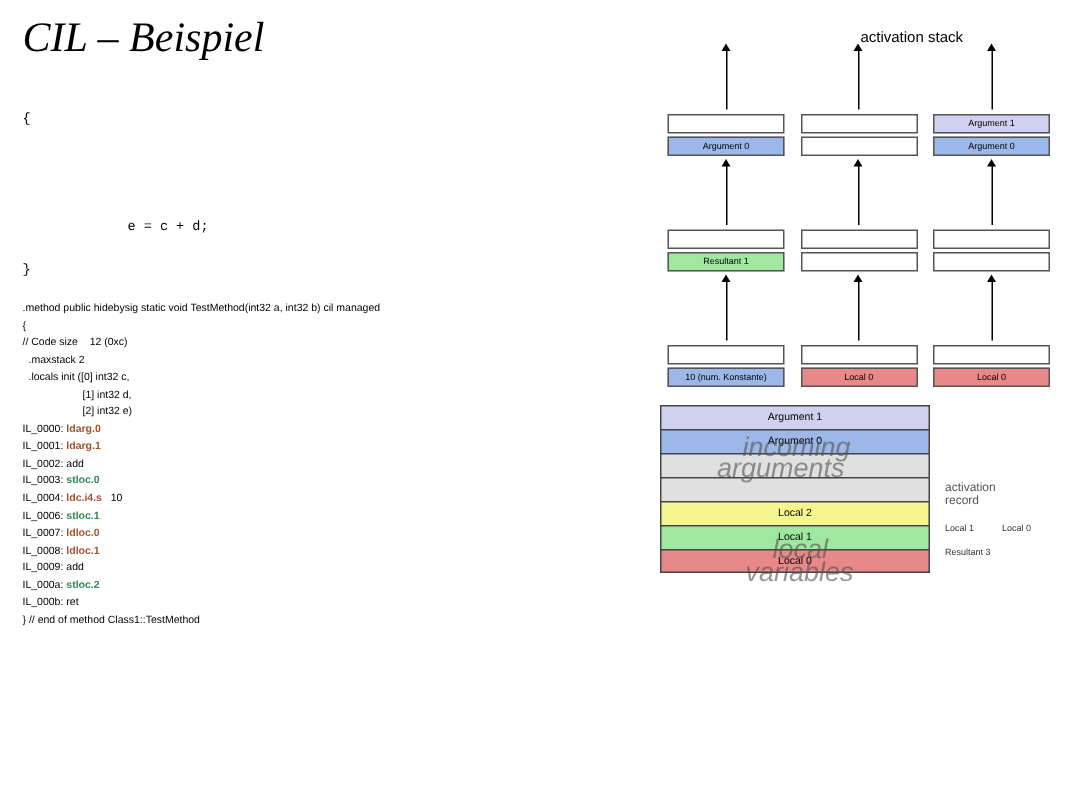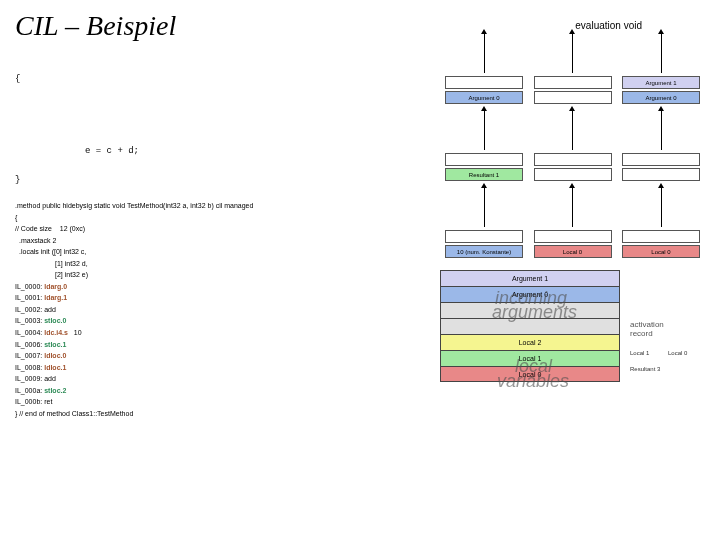--- a/index.html
+++ b/index.html
@@ -33,21 +33,21 @@
   .rb-yellow { background: #f5f590; }
   .rb-gray { background: #e0e0e0; }
   .overlay { position: absolute; font-size: 18px; color: rgba(80,80,80,0.6); font-style: italic; pointer-events: none; margin-top: 16px; }
   .act-label { position: absolute; font-size: 8px; color: #555; }
   .kv-small { position: absolute; font-size: 6px; color: #333; }
 </style>
 </head>
 <body>
 
 <div class="title">CIL – Beispiel</div>
-<div class="eval-label">evaluation void</div>
+<div class="eval-label">activation stack</div>
 
 <div class="csharp">
   <br>
   <div>{</div>
   <br>
   <br>
   <br>
   <br>
   <div style="margin-left:70px">e = c + d;</div>
   <br>
@@ -150,20 +150,20 @@
   <div class="rec-diag">
     <div class="rec-box rb-lav">Argument 1</div>
     <div class="rec-box rb-blue">Argument 0</div>
     <div class="rec-box rb-gray"></div>
     <div class="rec-box rb-gray"></div>
     <div class="rec-box rb-yellow">Local 2</div>
     <div class="rec-box rb-green">Local 1</div>
     <div class="rec-box rb-red">Local 0</div>
   </div>
   <div class="overlay" style="left:55px; top:2px">incoming</div>
-  <div class="overlay" style="left:52px; top:16px">arguments</div>
+  <div class="overlay" style="left:38px; top:16px">arguments</div>
   <div class="overlay" style="left:75px; top:70px">local</div>
   <div class="overlay" style="left:57px; top:85px">variables</div>
 
   <div class="kv-small" style="left:190px; top:80px">Local 1</div>
   <div class="kv-small" style="left:228px; top:80px">Local 0</div>
   <div class="kv-small" style="left:190px; top:96px">Resultant 3</div>
 </div>
 
 </body></html>

